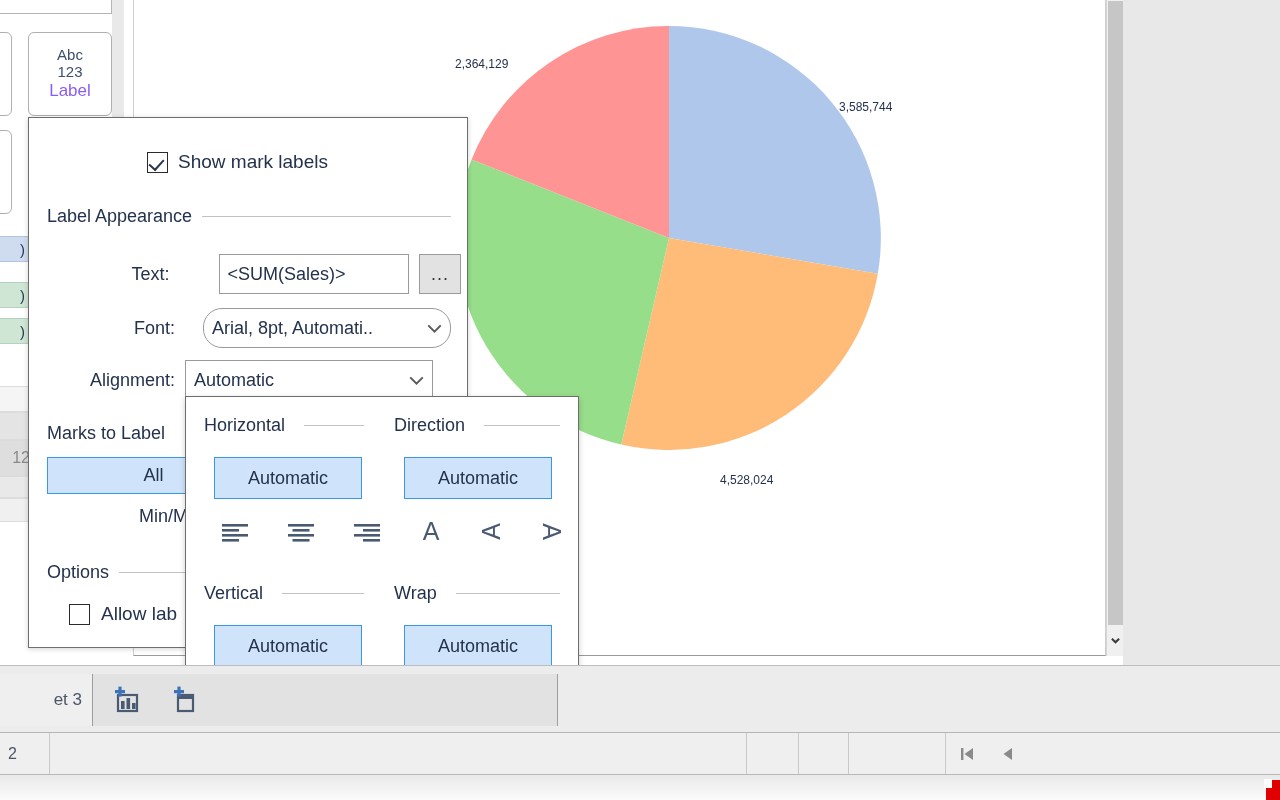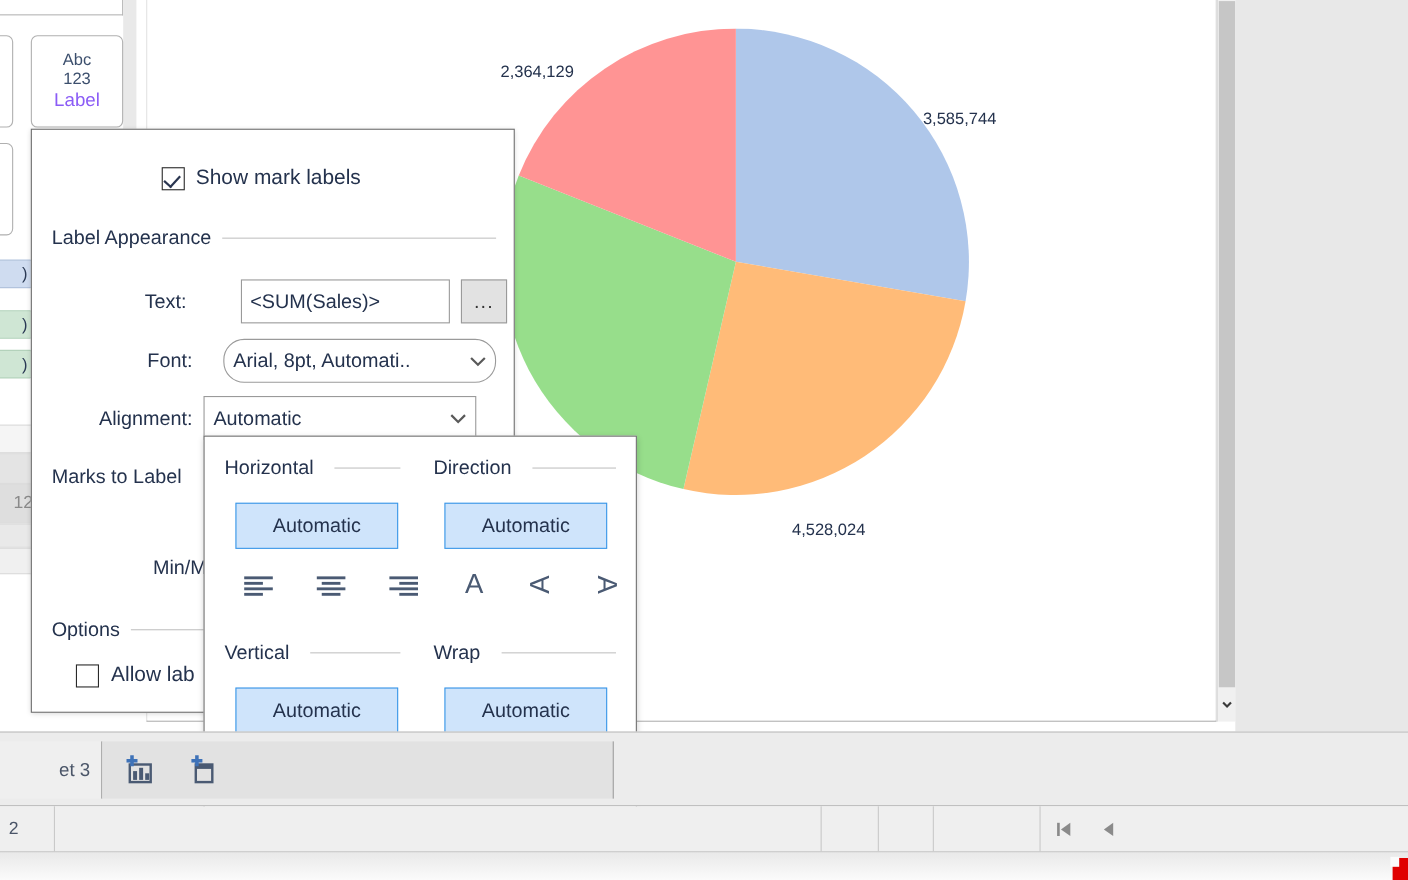--- a/index.html
+++ b/index.html
@@ -15,21 +15,21 @@
   
   .viz-pane {
     position: absolute; left: 133px; top: 0; width: 973px; height: 656px;
     background: #ffffff; border-left: 1px solid #cfcfcf; border-right: 1px solid #cfcfcf;
     border-bottom: 1px solid #9a9a9a;
   }
   .viz-inner { position: absolute; left: 0; top: 0; right: 0; bottom: 0; background: #fff; }
 
   .pie-wrap { position: absolute; left: 323px; top: 26px; width: 424px; height: 424px; }
   .pie-label {
-    position: absolute; font-size: 15px; color: #24324d; white-space: nowrap;
+    position: absolute; font-size: 12px; color: #24324d; white-space: nowrap;
     font-family: "Liberation Sans", sans-serif;
   }
 
   
   .vscroll {
     position: absolute; left: 1106px; top: 0; width: 17px; height: 656px;
     background: #f1f1f1; border-left: 1px solid #d4d4d4;
   }
   .vscroll-thumb {
     position: absolute; left: 1px; top: 1px; width: 15px; height: 624px; background: #c6c6c6;
@@ -270,20 +270,23 @@
       <span class="sel" style="width:248px;">
         <span>Automatic</span>
         <svg class="sel-chev" viewBox="0 0 12 12">
           <path d="M1 3.5 L6 8.5 L11 3.5" fill="none" stroke="#5a5a5a" stroke-width="1.6"></path>
         </svg>
       </span>
     </div>
 
     <div class="plain-txt" style="left:18px; top:305px;">Marks to Label</div>
 
+    <div class="seg-btn" style="position:absolute; left:18px; top:339px; width:213px;">
+      <span>All</span>
+    </div>
 
     <div class="plain-txt" style="left:110px; top:388px;">Min/Max</div>
 
     <div class="group-head" style="left:18px; top:444px; width:404px;">
       <span>Options</span>
       <span class="group-rule" style="flex:1;"></span>
     </div>
 
     <div class="field-row" style="left:40px; top:485px; gap:11px;">
       <span class="cbx"></span>

